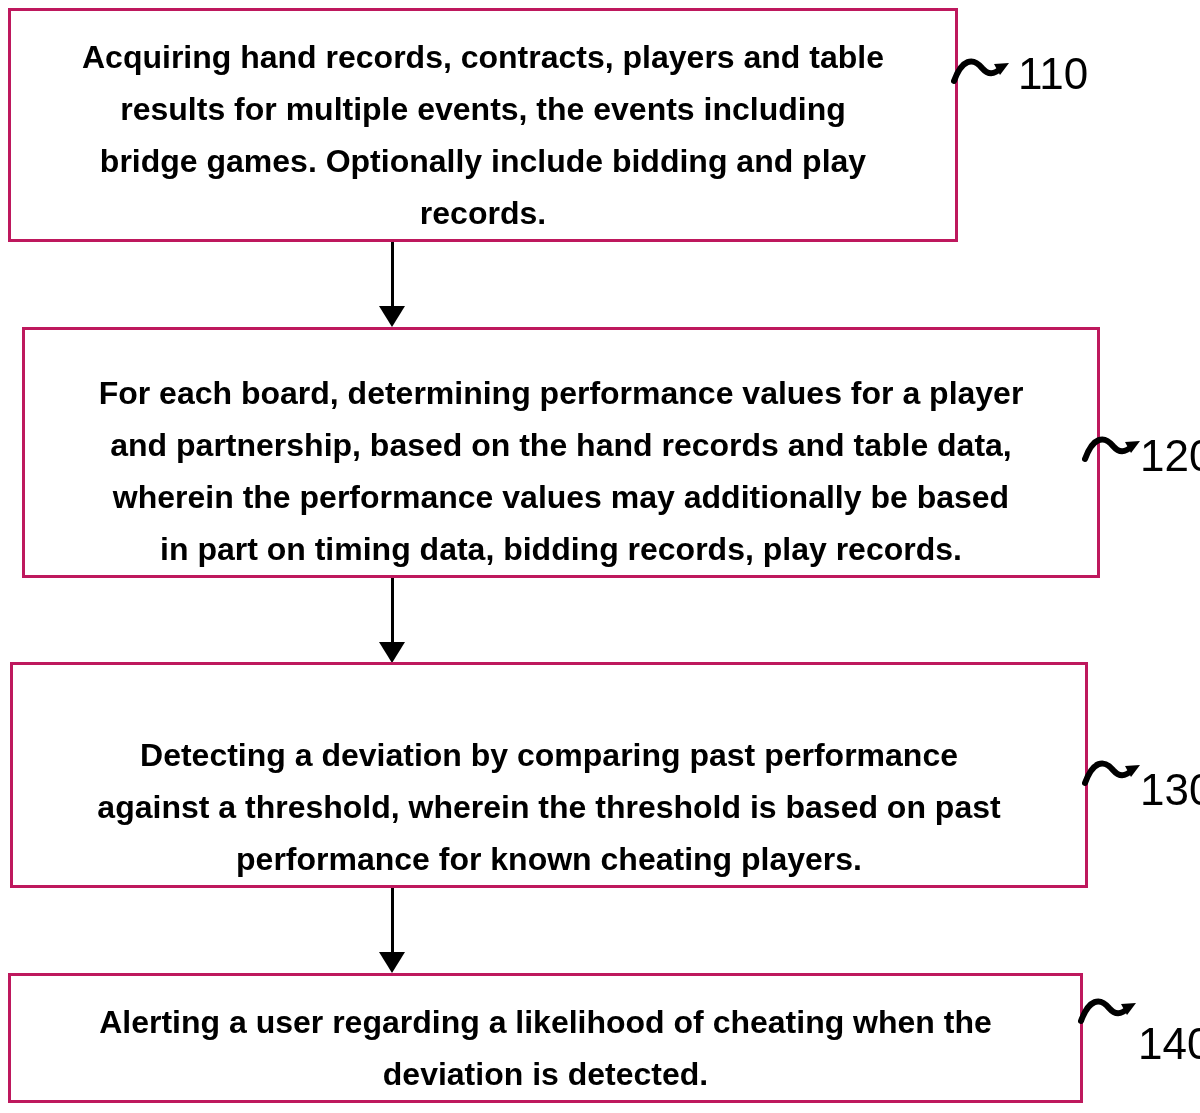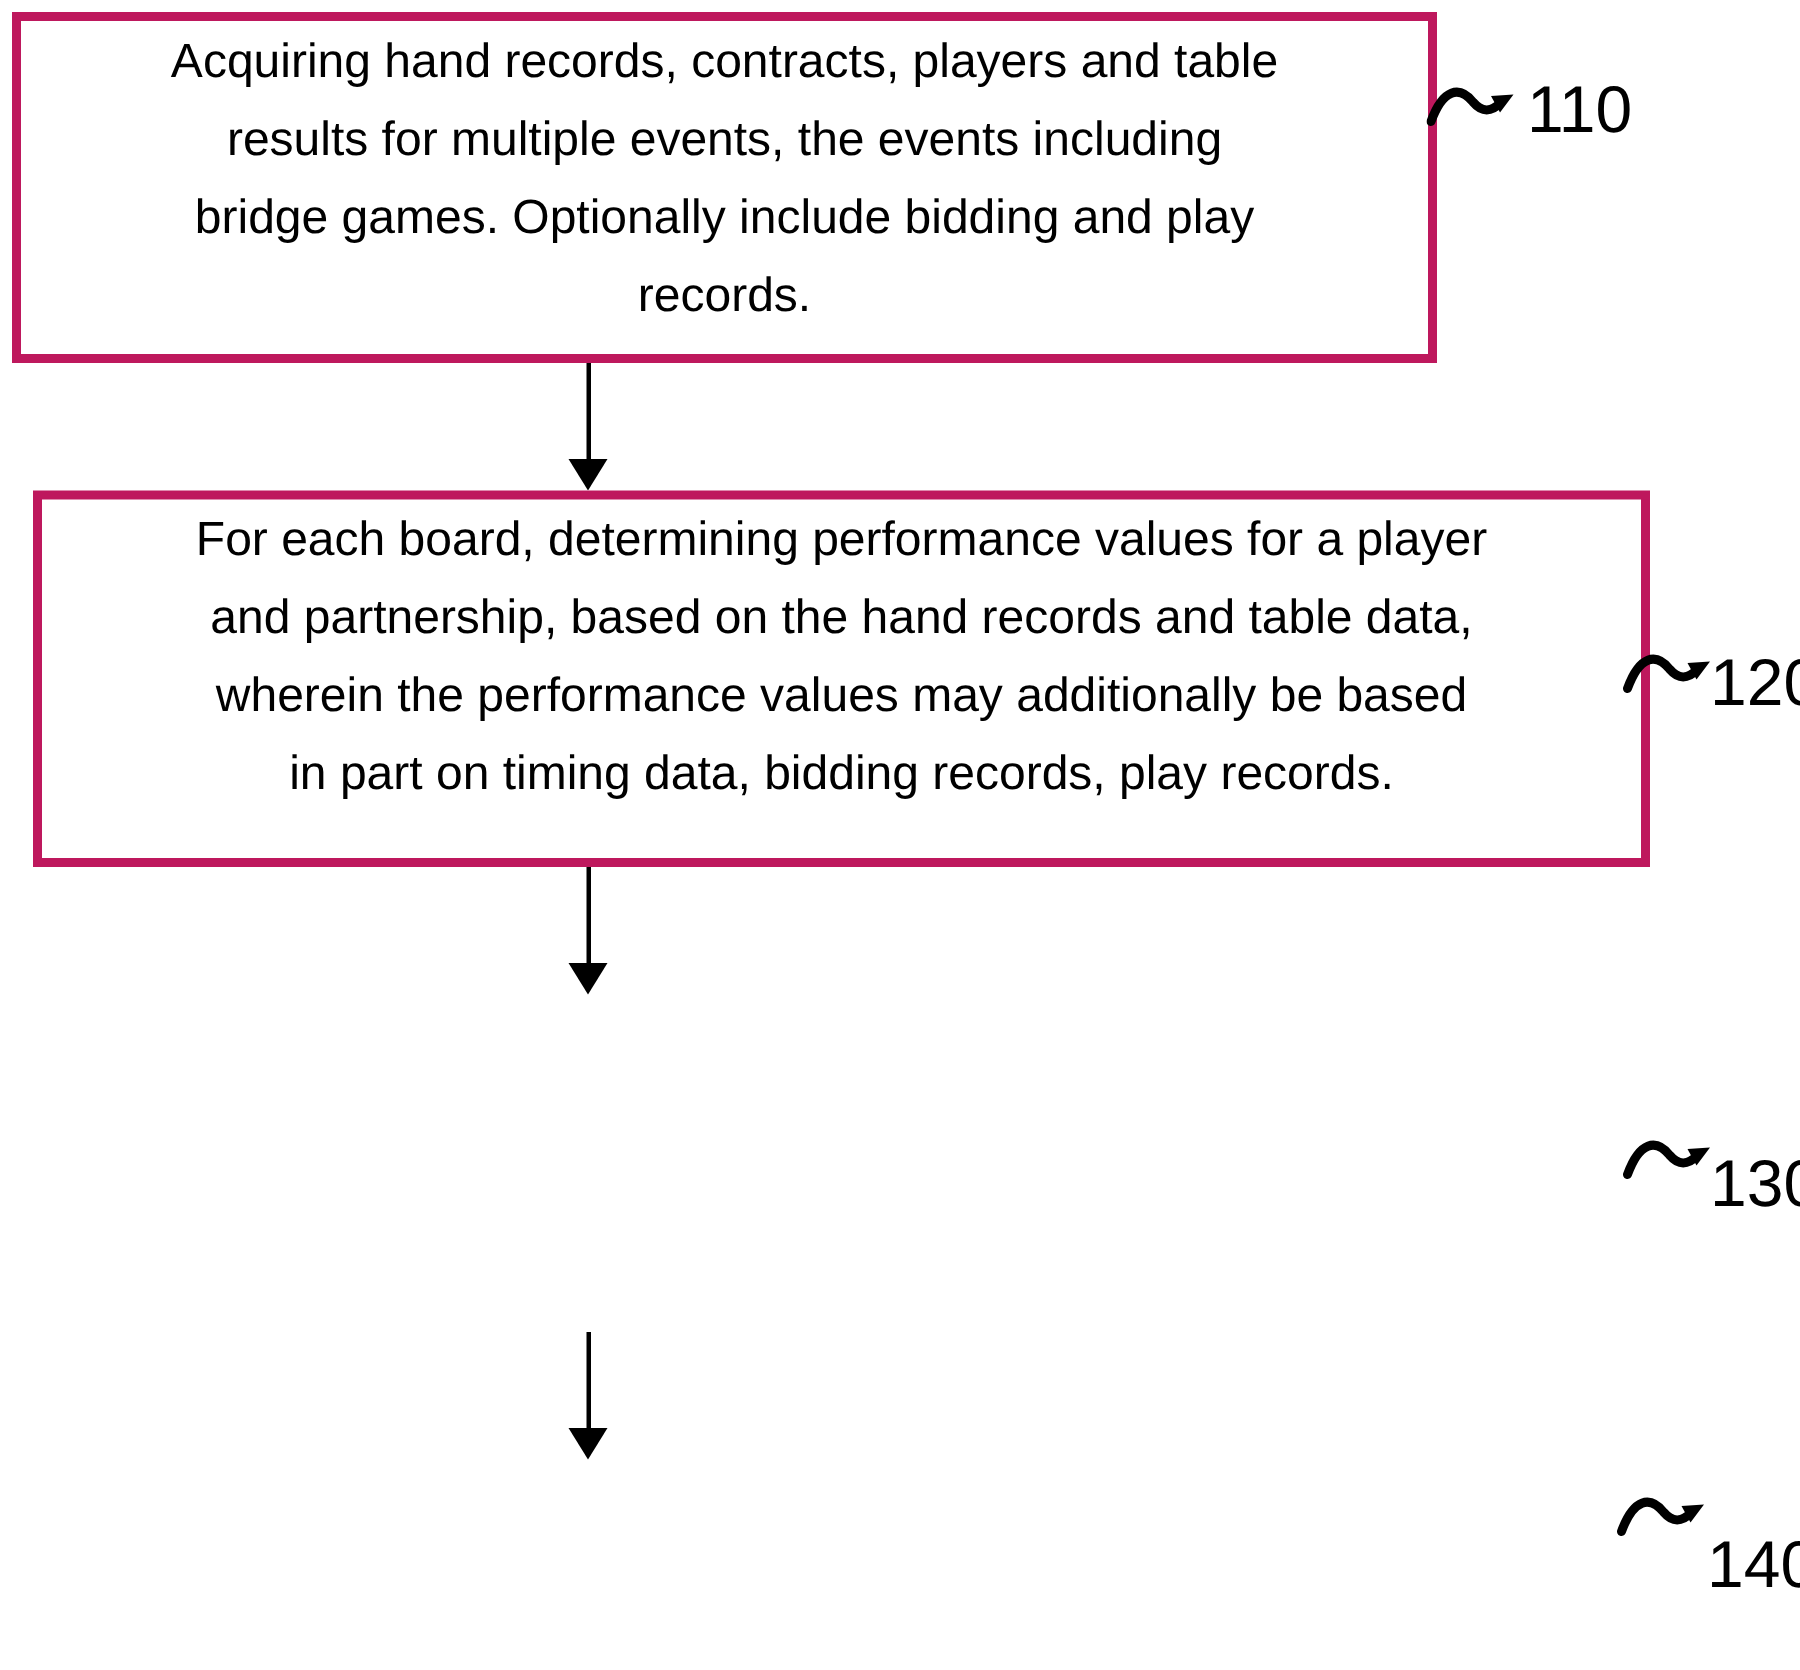--- a/index.html
+++ b/index.html
@@ -11,27 +11,28 @@
     position: relative;
     width: 1200px;
     height: 1113px;
     background: #ffffff;
     font-family: "Liberation Sans", sans-serif;
     color: #000000;
     overflow: hidden;
   }
   .step-box {
     position: absolute;
-    border: 6px solid #be185d;
+    border: 3px solid #be185d;
     background: #ffffff;
     box-sizing: border-box;
     display: flex;
-    align-items: flex-start;
+    align-items: flex-end;
     justify-content: center;
     text-align: center;
+    font-weight: bold;
   }
   .step-text {
     font-size: 32px;
     line-height: 52px;
     white-space: pre-line;
     letter-spacing: 0px;
     padding: 0 6px;
   }
   .box-1 { left: 8px;  top: 8px;   width: 950px;  height: 234px; }
   .box-2 { left: 22px; top: 327px; width: 1078px; height: 251px; }
@@ -107,28 +108,37 @@
   </div>
   <svg class="squiggle squig-2" viewBox="0 0 64 44">
     <path d="M3 31 C11 9 22 7 31 18 C37 25 43 25 50 18" fill="none" stroke="#000000" stroke-width="6" stroke-linecap="round"></path>
     <path d="M58 13 L43 14 L49 25 Z" fill="#000000"></path>
   </svg>
   <div class="ref-label ref-2">120</div>
 
   <div class="arrow-shaft shaft-2"></div>
   <div class="arrow-head head-2"></div>
 
+  <div class="step-box box-3">
+    <div class="step-text">Detecting a deviation by comparing past performance
+against a threshold, wherein the threshold is based on past
+performance for known cheating players.</div>
+  </div>
   <svg class="squiggle squig-3" viewBox="0 0 64 44">
     <path d="M3 31 C11 9 22 7 31 18 C37 25 43 25 50 18" fill="none" stroke="#000000" stroke-width="6" stroke-linecap="round"></path>
     <path d="M58 13 L43 14 L49 25 Z" fill="#000000"></path>
   </svg>
   <div class="ref-label ref-3">130</div>
 
   <div class="arrow-shaft shaft-3"></div>
   <div class="arrow-head head-3"></div>
 
+  <div class="step-box box-4">
+    <div class="step-text">Alerting a user regarding a likelihood of cheating when the
+deviation is detected.</div>
+  </div>
   <svg class="squiggle squig-4" viewBox="0 0 64 44">
     <path d="M3 31 C11 9 22 7 31 18 C37 25 43 25 50 18" fill="none" stroke="#000000" stroke-width="6" stroke-linecap="round"></path>
     <path d="M58 13 L43 14 L49 25 Z" fill="#000000"></path>
   </svg>
   <div class="ref-label ref-4">140</div>
 
 </div>
 
 </body></html>

